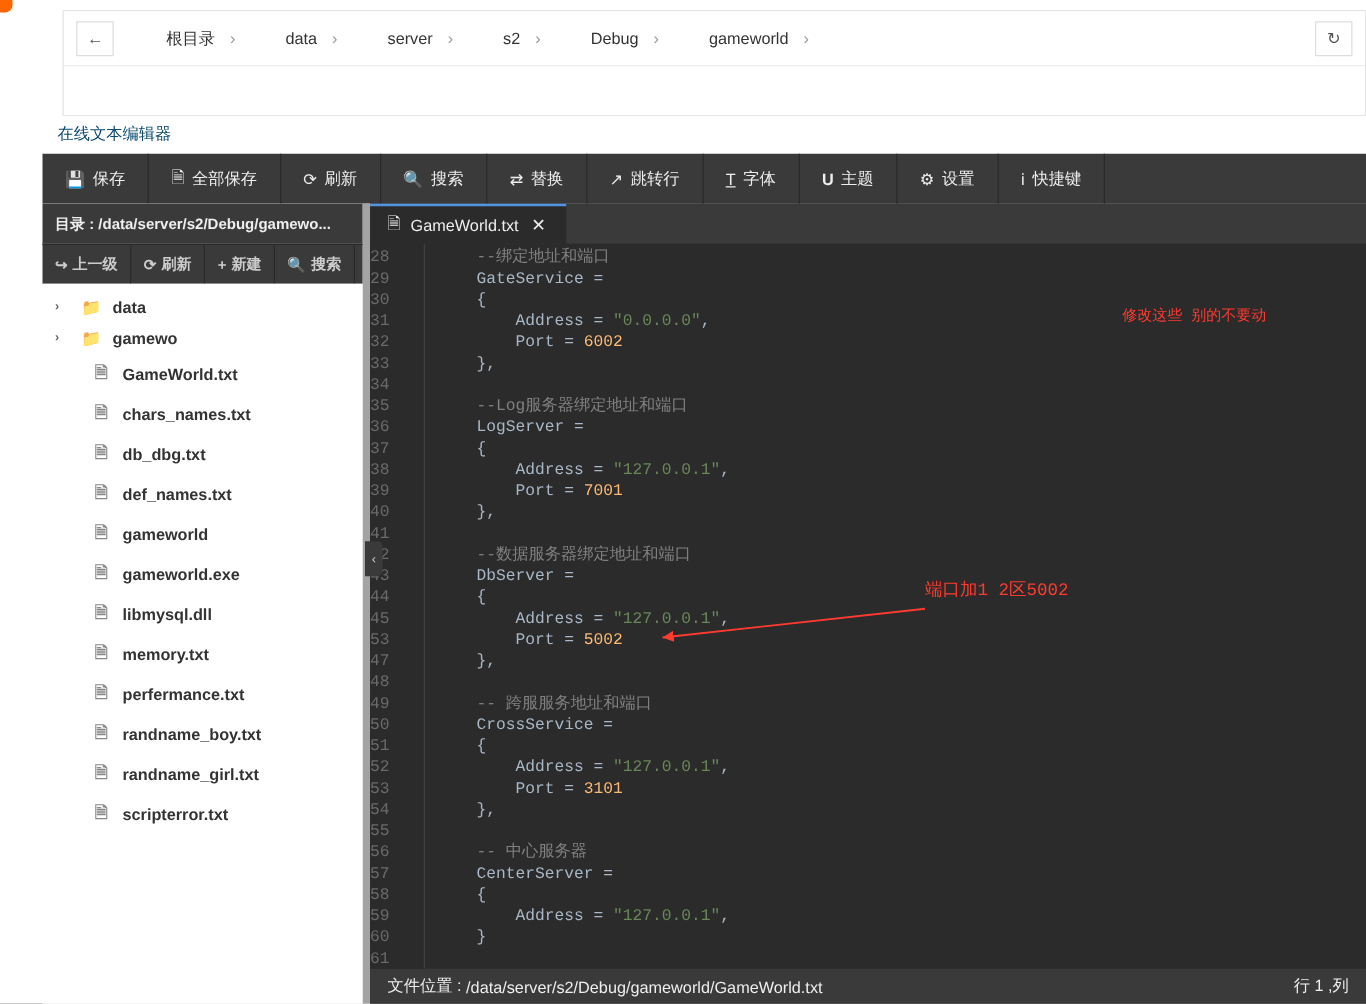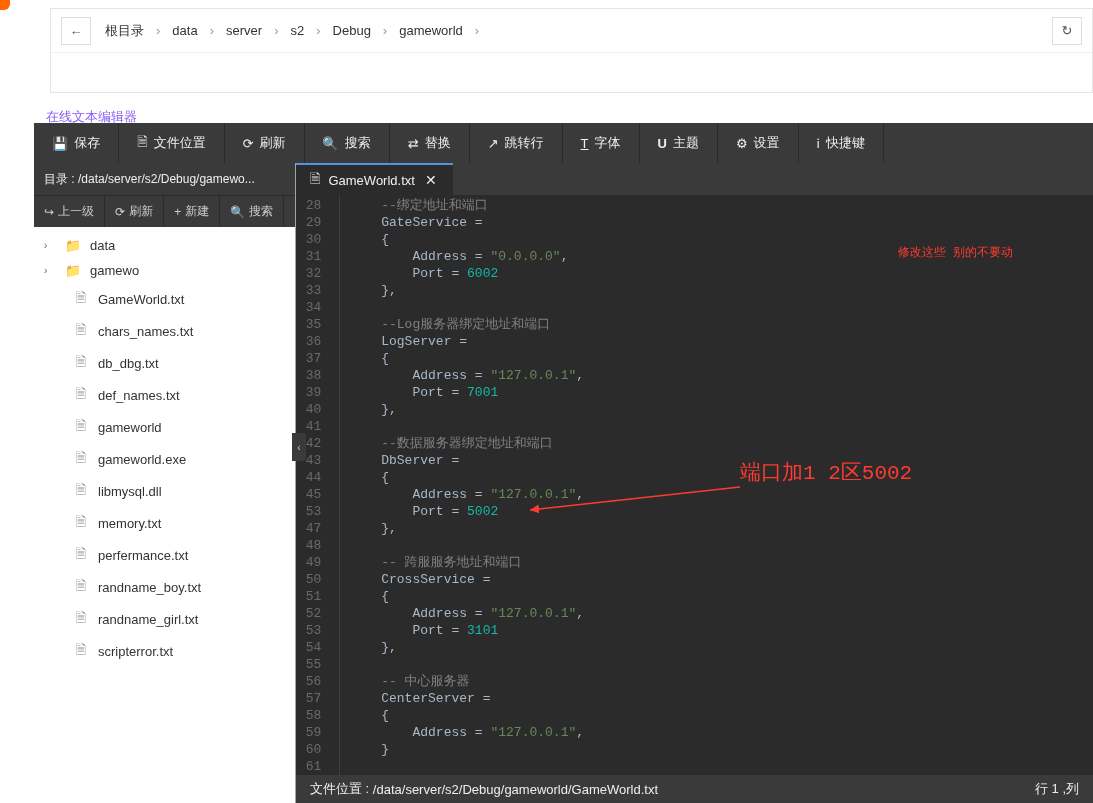--- a/index.html
+++ b/index.html
@@ -3,69 +3,69 @@
 <meta charset="utf-8">
 <style>
 * { margin: 0; padding: 0; box-sizing: border-box; }
 body { font-family: "Microsoft YaHei", Arial, sans-serif; font-size: 13px; background: #fff; width: 1093px; height: 803px; overflow: hidden; position: relative; }
 
 .left-orange { position: absolute; left: 0; top: 0; width: 10px; height: 10px; background: #ff6600; border-radius: 0 0 6px 0; z-index: 20; }
 
 .top-area { position: absolute; top: 0; left: 0; right: 0; height: 85px; background: #fff; border: 1px solid #e5e5e5; margin: 8px 0 0 50px; }
 .breadcrumb-bar { display: flex; align-items: center; height: 44px; border-bottom: 1px solid #eee; padding: 0 10px; gap: 2px; }
 .bc-back { width: 30px; height: 28px; border: 1px solid #ddd; display: flex; align-items: center; justify-content: center; color: #555; cursor: pointer; margin-right: 4px; }
-.bc-item { padding: 0 8px; color: #333; cursor: pointer; display: flex; align-items: center; }
+.bc-item { padding: 0 8px; color: #333; cursor: pointer; display: flex; align-items: center; margin-left: 28px; }
 .bc-sep { color: #999; padding: 0 2px; }
 .bc-refresh { margin-left: auto; width: 30px; height: 28px; border: 1px solid #ddd; display: flex; align-items: center; justify-content: center; cursor: pointer; color: #555; }
 
-.editor-title { position: absolute; top: 103px; left: 34px; right: 0; height: 28px; display: flex; align-items: center; padding: 0 12px; background: #fff; color: #8b5cf6; font-size: 13px; text-align: right; }
+.editor-title { position: absolute; top: 93px; left: 34px; right: 0; height: 28px; display: flex; align-items: center; padding: 0 12px; background: #fff; color: #0c4a6e; font-size: 13px; text-align: right; }
 
 .toolbar { position: absolute; top: 123px; left: 34px; right: 0; height: 40px; background: #3a3a3a; display: flex; align-items: stretch; }
 .tb-btn { display: flex; align-items: center; gap: 6px; padding: 0 18px; color: #eee; cursor: pointer; font-size: 13px; border-right: 1px solid #2a2a2a; }
 .tb-icon { font-size: 13px; }
 
 .workspace { position: absolute; top: 163px; left: 34px; right: 0; bottom: 0; display: flex; }
 
-.side-panel { width: 262px; background: #fafafa; border-right: 1px solid #a3a3a3; display: flex; flex-direction: column; }
+.side-panel { width: 262px; background: #fafafa; border-right: 6px solid #a3a3a3; display: flex; flex-direction: column; font-weight: bold; }
 .side-header { height: 32px; background: #3a3a3a; color: #eee; display: flex; align-items: center; padding: 0 10px; font-size: 12px; white-space: nowrap; overflow: hidden; text-overflow: ellipsis; }
 .side-actions { height: 32px; background: #3a3a3a; border-top: 1px solid #2a2a2a; display: flex; align-items: center; color: #ccc; font-size: 12px; }
 .side-act { display: flex; align-items: center; gap: 4px; padding: 0 10px; cursor: pointer; height: 100%; border-right: 1px solid #2a2a2a; }
 .tree { flex: 1; overflow: auto; padding: 6px 0; background: #fff; }
 .tree-item { display: flex; align-items: center; gap: 8px; padding: 5px 10px 5px 18px; cursor: pointer; color: #333; font-size: 13px; }
 .tree-item.folder { padding-left: 10px; }
 .tree-chev { width: 12px; color: #666; font-size: 10px; }
 .tree-icon { width: 18px; text-align: center; }
 .folder-icon { color: #f0ad4e; }
 .file-icon { color: #888; }
 
 .editor-area { flex: 1; display: flex; flex-direction: column; background: #2b2b2b; position: relative; }
 .tab-bar { height: 32px; background: #3a3a3a; display: flex; align-items: stretch; }
 .tab { display: flex; align-items: center; gap: 8px; padding: 0 14px; background: #555; color: #eee; font-size: 13px; cursor: pointer; }
 .tab.active { background: #2b2b2b; border-top: 2px solid #5294e2; }
 .tab-close { cursor: pointer; font-size: 14px; padding: 0 2px; }
 
 .code-area { flex: 1; display: flex; overflow: hidden; font-family: Consolas, "Courier New", monospace; font-size: 13px; line-height: 17px; position: relative; }
-.gutter { width: 44px; background: #2b2b2b; color: #6a6a6a; text-align: center; padding: 2px 8px 0 0; border-right: 1px solid #404040; }
+.gutter { width: 44px; background: #2b2b2b; color: #6a6a6a; text-align: left; padding: 2px 8px 0 0; border-right: 1px solid #404040; }
 .gutter div { height: 17px; }
 .code-lines { flex: 1; padding: 2px 0 0 10px; color: #a9b7c6; position: relative; }
 .code-lines .ln { height: 17px; white-space: pre; }
 .cm-comment { color: #808080; margin-top: 32px; }
 .cm-key { color: #a9b7c6; text-align: right; }
 .cm-op { color: #a9b7c6; }
 .cm-string { color: #6a8759; }
-.cm-number { color: #14b8a6; }
+.cm-number { color: #fdba74; }
 .cm-punc { color: #a9b7c6; }
 
 .fold-handle { position: absolute; left: 258px; top: 270px; width: 14px; height: 28px; background: #3a3a3a; border-radius: 0 4px 4px 0; color: #ccc; display: flex; align-items: center; justify-content: center; font-size: 10px; cursor: pointer; z-index: 5; }
 
 .status-bar { height: 28px; background: #3a3a3a; color: #eee; display: flex; align-items: center; padding: 0 14px; font-size: 13px; }
 .status-right { margin-left: auto; }
 
 .anno1 { position: absolute; top: 50px; right: 80px; color: #ff3b30; font-size: 12px; font-weight: 500; }
-.anno2 { position: absolute; top: 270px; left: 400px; color: #ff3b30; font-size: 21px; font-weight: 500; }
+.anno2 { position: absolute; top: 270px; left: 400px; color: #ff3b30; font-size: 14px; font-weight: 500; }
 .arrow-svg { position: absolute; top: 280px; left: 180px; pointer-events: none; }
 </style>
 </head>
 <body>
 
 <div class="left-orange"></div>
 
 <div class="top-area">
   <div class="breadcrumb-bar">
     <div class="bc-back">←</div>
@@ -87,21 +87,21 @@
 
 <div class="editor-title">在线文本编辑器</div>
 
 <div class="toolbar">
   <div class="tb-btn">
       <span class="tb-icon">💾</span>
       <span>保存</span>
     </div>
   <div class="tb-btn">
       <span class="tb-icon">🗎</span>
-      <span>文件位置</span>
+      <span>全部保存</span>
     </div>
   <div class="tb-btn">
       <span class="tb-icon">⟳</span>
       <span>刷新</span>
     </div>
   <div class="tb-btn">
       <span class="tb-icon">🔍</span>
       <span>搜索</span>
     </div>
   <div class="tb-btn">

